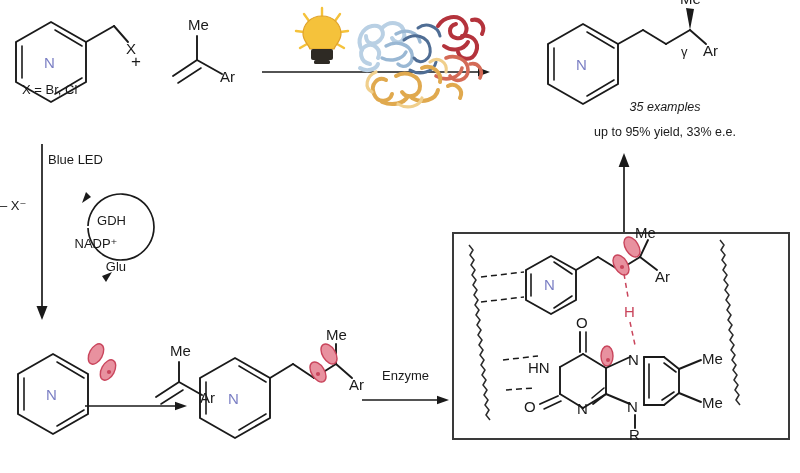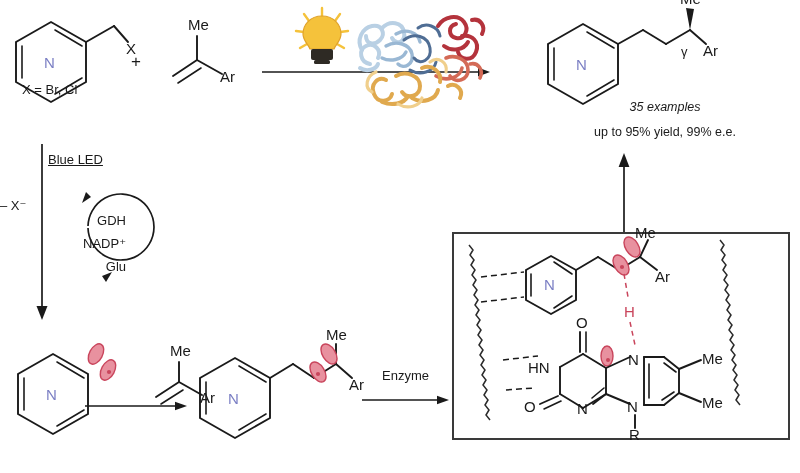--- a/index.html
+++ b/index.html
@@ -124,33 +124,33 @@
   <line class="bond" x1="78" y1="36" x2="103" y2="22"></line>
   <line class="bond" x1="103" y1="22" x2="126" y2="36"></line>
   <line class="bond" x1="126" y1="36" x2="150" y2="22"></line>
   <polygon points="150,22 146,0 154,1" fill="#1a1a1a"></polygon>
   <text class="txtK" x="140" y="-4">Me</text>
   <line class="bond" x1="150" y1="22" x2="166" y2="36"></line>
   <text class="txtK" x="163" y="48">Ar</text>
   <text class="txtK" x="141" y="48" style="font-size:13px;">γ</text>
 </svg>
 <div class="abs cap" style="left:570px;top:100px;width:190px;font-style:italic;">35 examples</div>
-<div class="abs cap" style="left:560px;top:125px;width:210px;">up to 95% yield, 99% e.e.</div>
+<div class="abs cap" style="left:560px;top:125px;width:210px;">up to 95% yield, 33% e.e.</div>
 
 <svg class="abs" style="left:20px;top:140px;" width="160" height="190">
   <line class="arw" x1="22" y1="4" x2="22" y2="168"></line>
   <polygon points="22,180 16.5,166 27.5,166" fill="#1a1a1a"></polygon>
   <path class="arw" d="M22 113 A33 33 0 1 1 22 115" transform="translate(46,-27)"></path>
   <polygon points="71,57 62,63 66,52" fill="#1a1a1a"></polygon>
   <polygon points="82,136 92,132 86,142" fill="#1a1a1a"></polygon>
 </svg>
-<div class="abs lbl" style="left:48px;top:152px;text-decoration:underline;">Blue LED</div>
+<div class="abs lbl" style="left:48px;top:152px;">Blue LED</div>
 <div class="abs lbl" style="left:0px;top:198px;">– X⁻</div>
 <div class="abs lbl" style="left:66px;top:213px;width:60px;text-align:right;">GDH</div>
-<div class="abs lbl" style="left:66px;top:236px;width:60px;text-align:right;">NADP⁺</div>
+<div class="abs lbl" style="left:66px;top:236px;width:60px;text-align:center;">NADP⁺</div>
 <div class="abs lbl" style="left:66px;top:259px;width:60px;text-align:right;">Glu</div>
 
 <svg class="abs" style="left:10px;top:348px;" width="110" height="100">
   <polygon class="bond" points="8,26 8,66 43,86 78,66 78,26 43,6"></polygon>
   <line class="bondT" x1="14" y1="30" x2="14" y2="62"></line>
   <line class="bondT" x1="47" y1="78" x2="74" y2="62"></line>
   <line class="bondT" x1="74" y1="30" x2="47" y2="14"></line>
   <text class="txtN" x="36" y="52">N</text>
   <g>
     <ellipse class="lobe" cx="86" cy="6" rx="6.5" ry="11" transform="rotate(28 86 6)"></ellipse>

